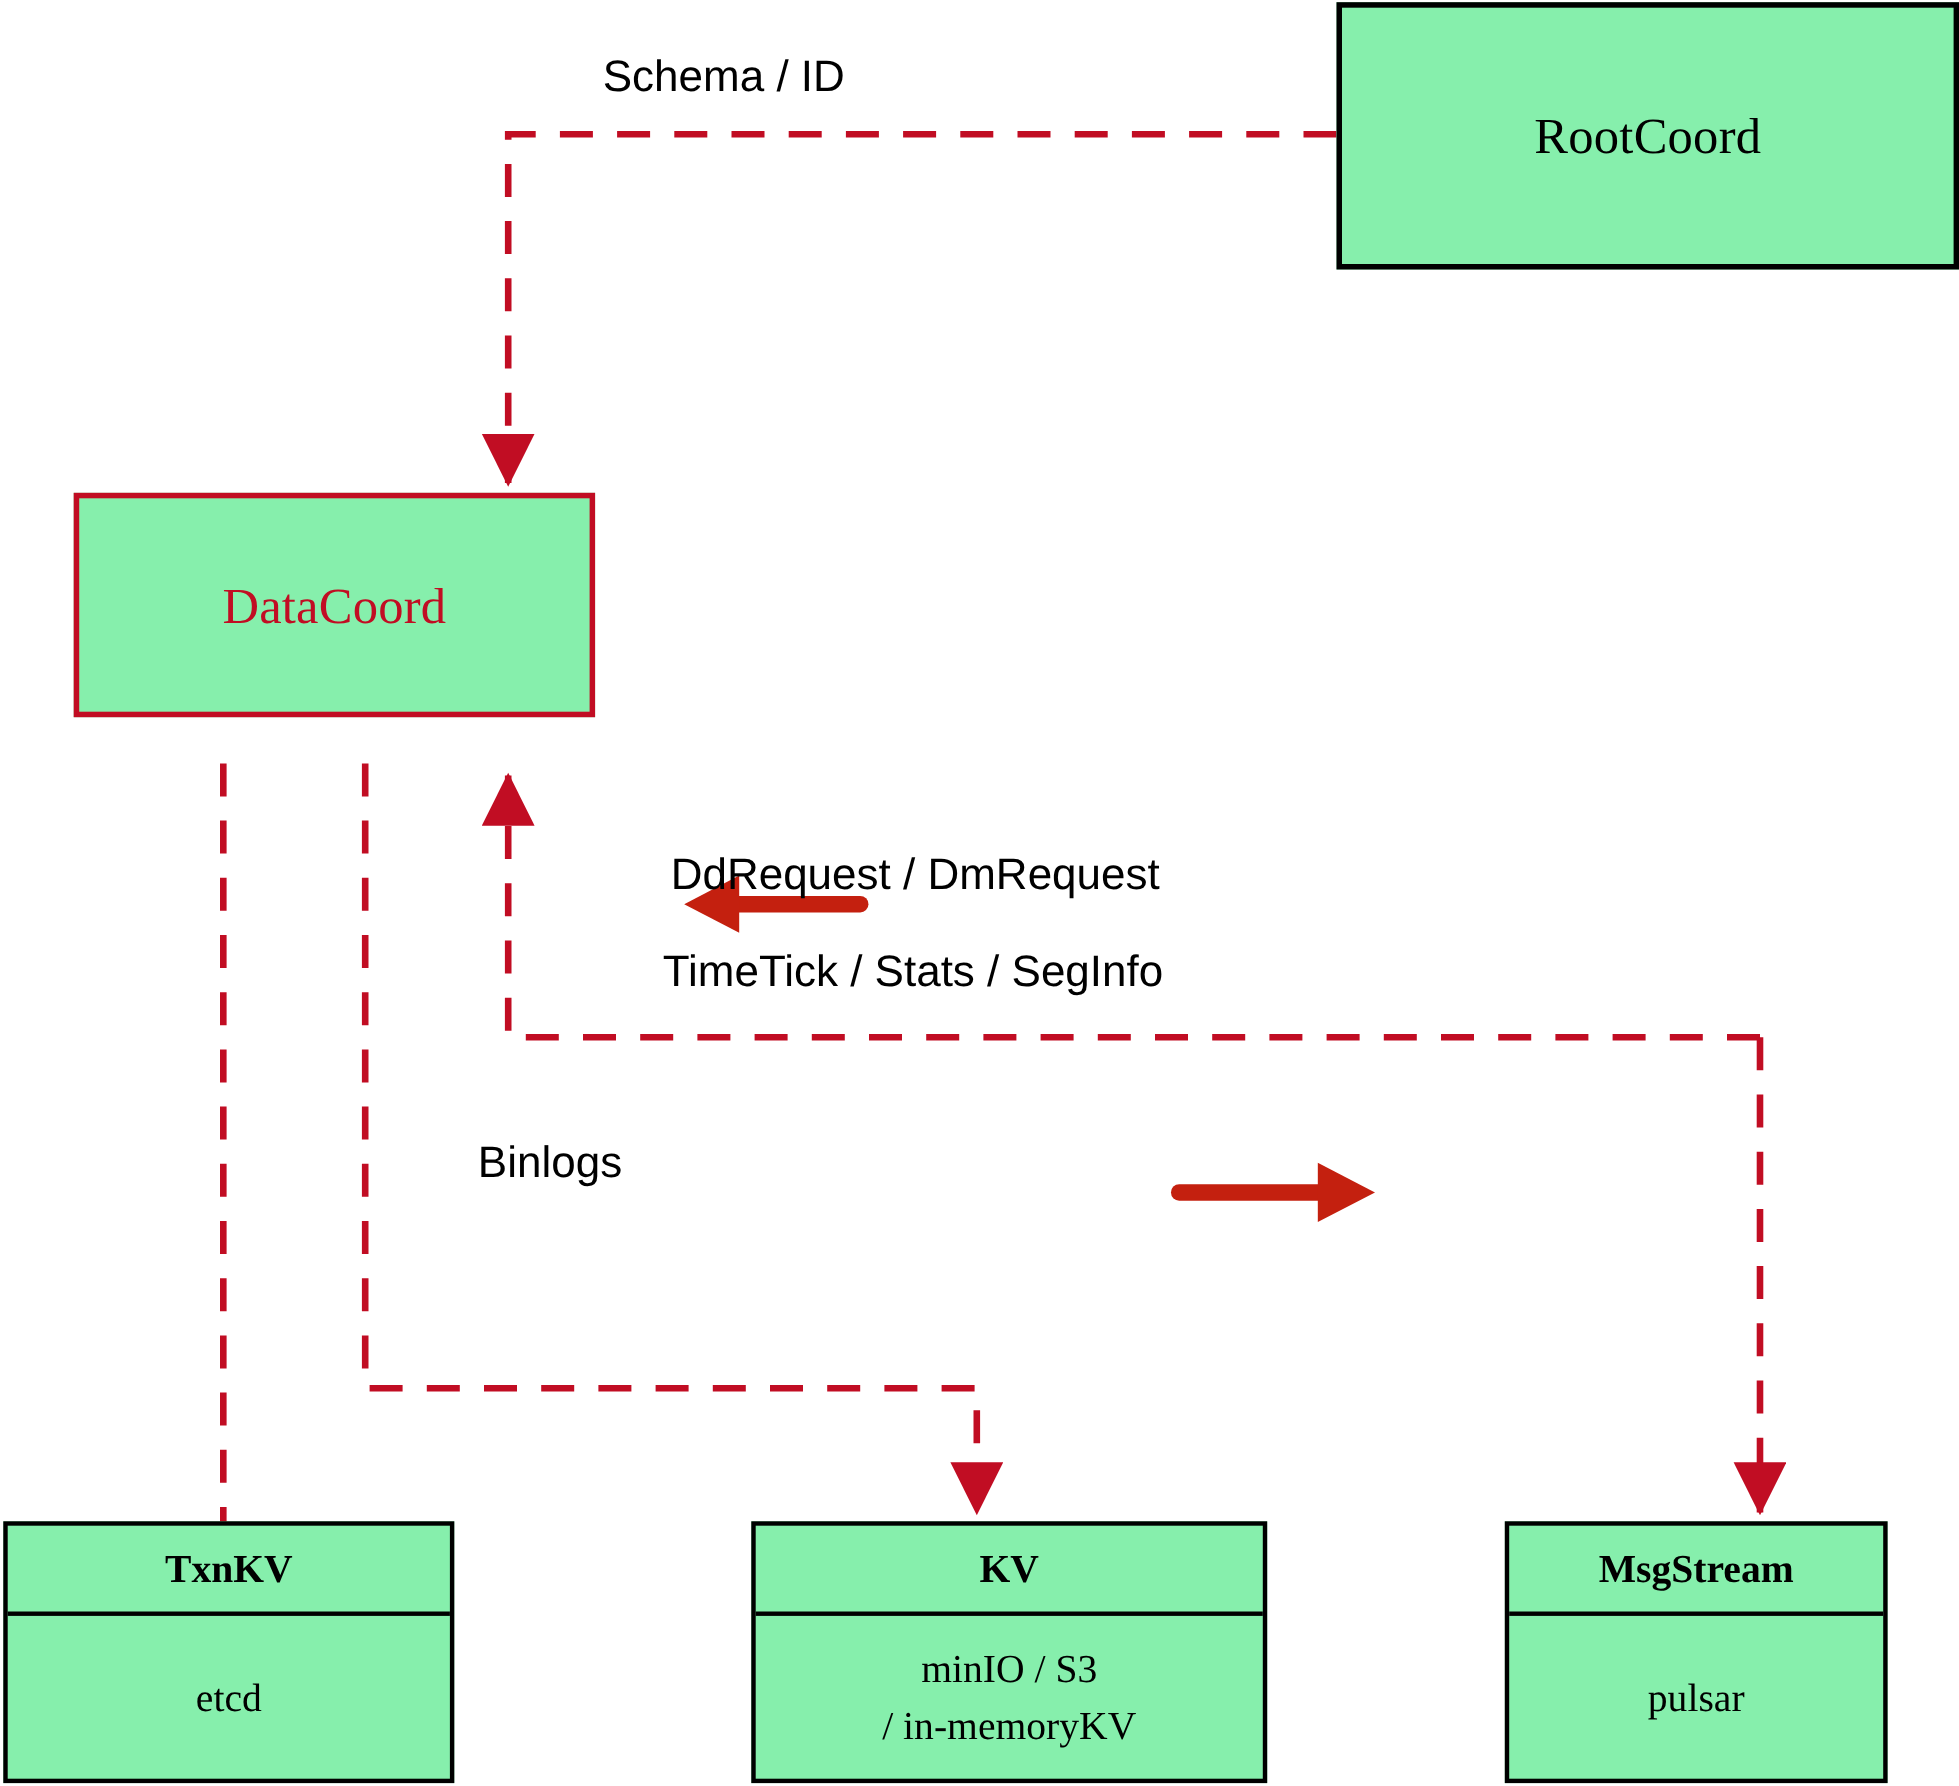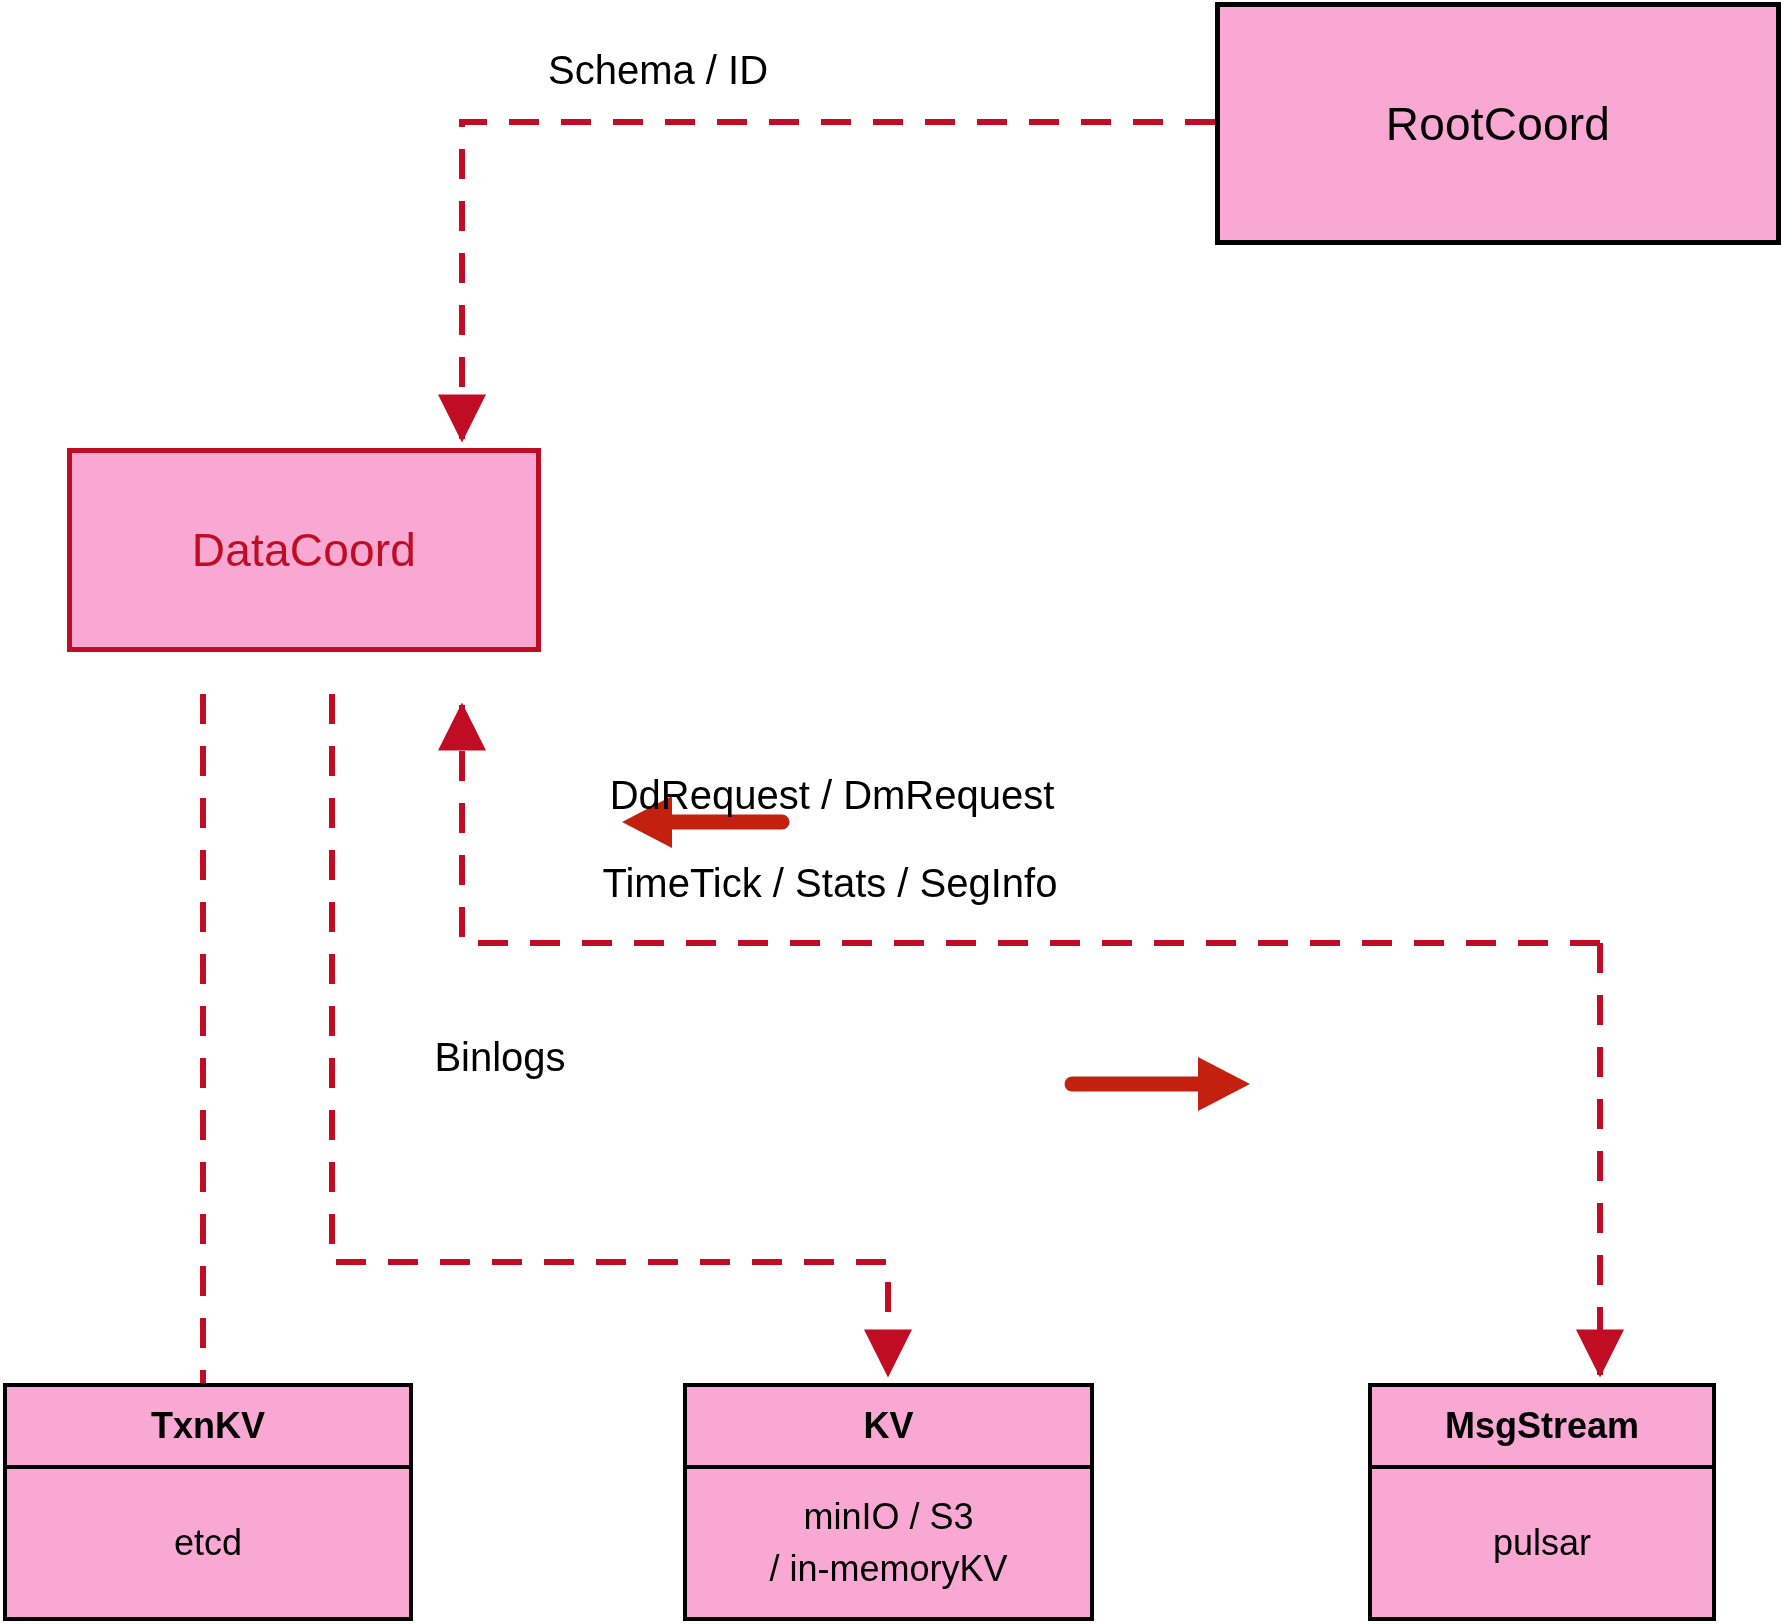--- a/index.html
+++ b/index.html
@@ -20,23 +20,24 @@
   #diagram-svg {
     position: absolute;
     top: 0;
     left: 0;
     width: 1781px;
     height: 1624px;
   }
   .node-box {
     position: absolute;
     box-sizing: border-box;
-    background: #f9a8d4;
+    background: #86efac;
     display: flex;
     flex-direction: column;
+    font-family: Liberation Serif, serif;
   }
   .node-box.plain {
     align-items: center;
     justify-content: center;
   }
   .node-title-black {
     color: #000000;
     font-size: 46px;
     font-weight: 400;
     letter-spacing: 0.2px;
@@ -128,21 +129,21 @@
     <span class="node-title-red">DataCoord</span>
   </div>
 
   <div class="node-box" style="left:3px; top:1383px; width:410px; height:238px; border:4px solid #000000;">
     <div class="kvbox-header" style="height:82px;">TxnKV</div>
     <div class="kvbox-body">
       <span>etcd</span>
     </div>
   </div>
 
-  <div class="node-box" style="left:683px; top:1383px; width:411px; height:238px; border:4px solid #000000;">
+  <div class="node-box" style="left:683px; top:1383px; width:469px; height:238px; border:4px solid #000000;">
     <div class="kvbox-header" style="height:82px;">KV</div>
     <div class="kvbox-body">
       <span>minIO / S3</span>
       <span>/ in-memoryKV</span>
     </div>
   </div>
 
   <div class="node-box" style="left:1368px; top:1383px; width:348px; height:238px; border:4px solid #000000;">
     <div class="kvbox-header" style="height:82px;">MsgStream</div>
     <div class="kvbox-body">

